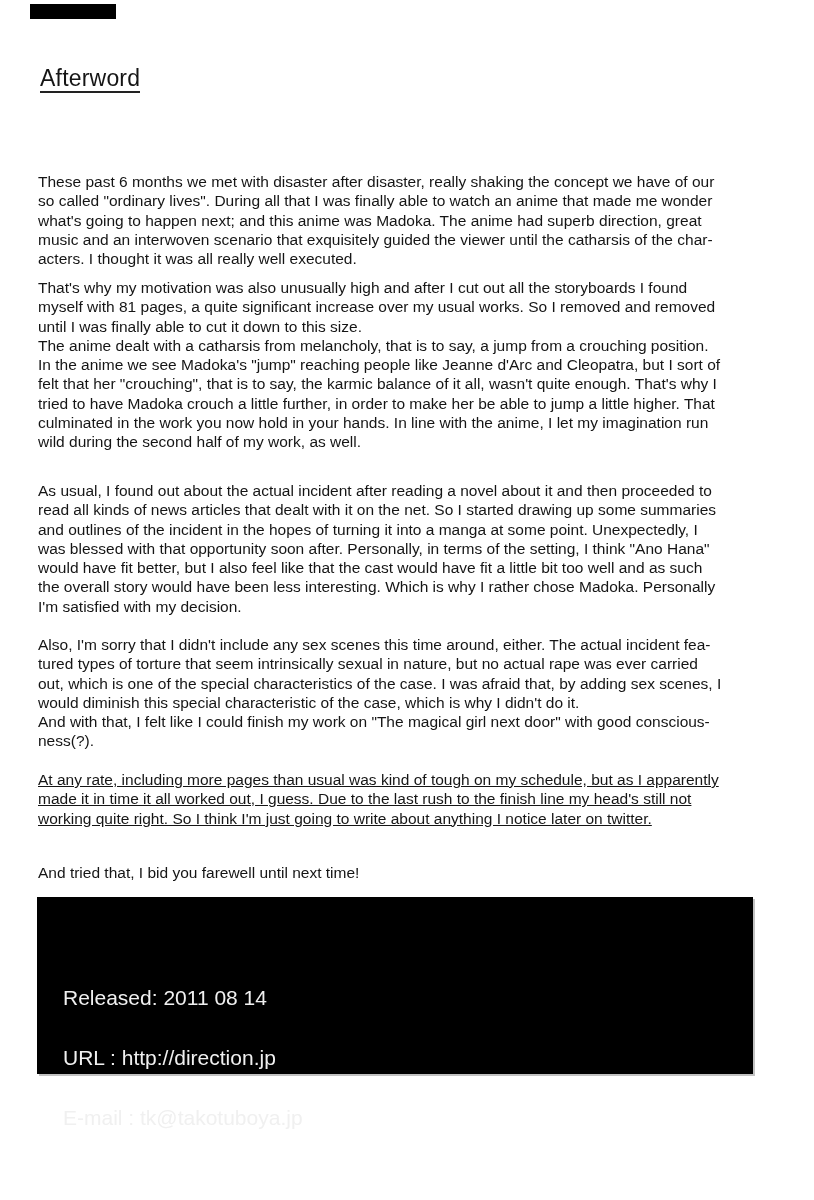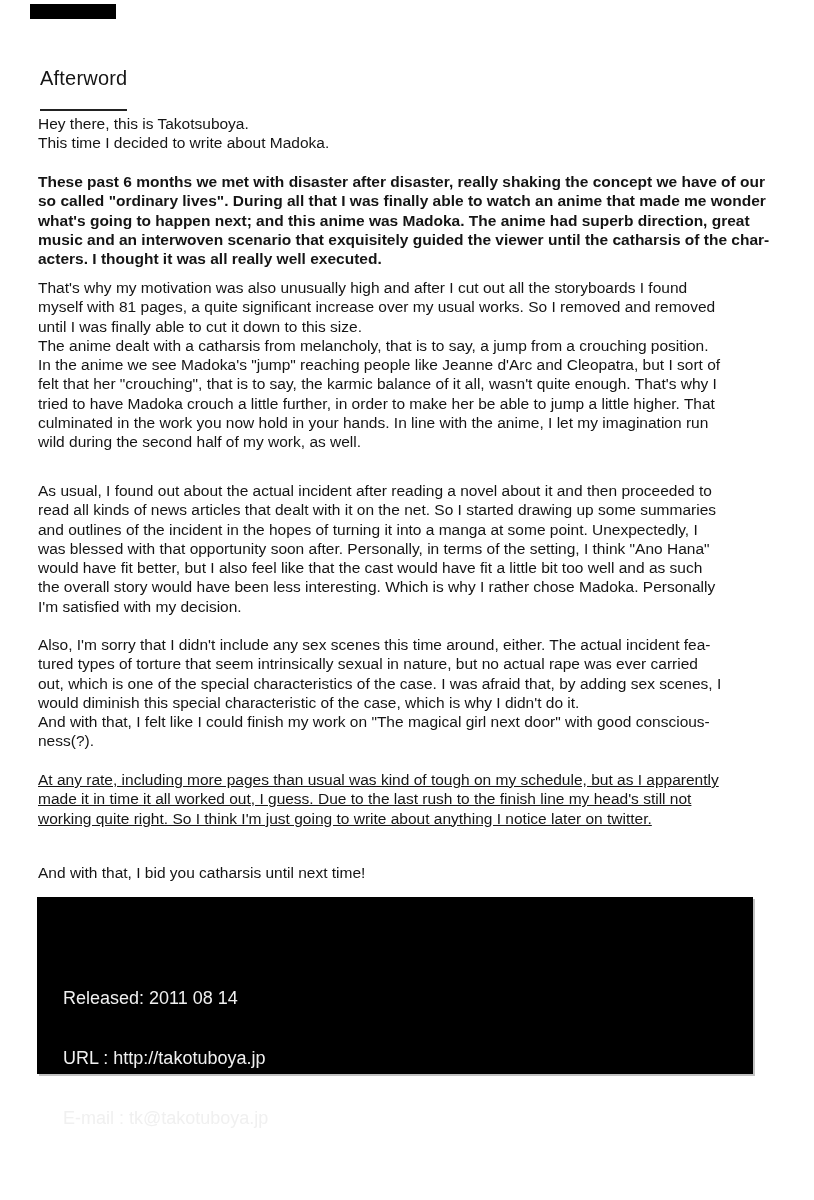--- a/index.html
+++ b/index.html
@@ -28,75 +28,73 @@
     top: 4px;
     width: 86px;
     height: 15px;
     background: var(--box-bg);
   }
   .heading {
     position: absolute;
     left: 40px;
     top: 66px;
     margin: 0;
-    font-size: 20px;
+    font-size: 23px;
     font-weight: 500;
     letter-spacing: 0.2px;
     line-height: 24px;
     color: var(--ink);
     border-bottom: 2px solid #222222;
-    padding-bottom: 19px;
+    padding-bottom: 1px;
     display: inline-block;
   }
   .para {
     position: absolute;
     left: 38px;
     font-size: 15.5px;
     line-height: 19.3px;
     letter-spacing: 0px;
     white-space: pre;
     color: var(--ink);
   }
   .p1 { top: 114px; }
-  .p2 { top: 172px; font-weight: bold; }
+  .p2 { top: 172px; }
   .p3 { top: 278px; }
   .p4 { top: 481px; }
   .p5 { top: 635px; }
   .p6 { top: 770px; text-decoration: underline; }
   .farewell { top: 863px; }
   .info-box {
     position: absolute;
     left: 37px;
     top: 897px;
     width: 716px;
     height: 177px;
     background: var(--box-bg);
     box-shadow: 2px 2px 0 rgba(120,120,120,0.45);
   }
   .info-lines {
     position: absolute;
     left: 26px;
     top: 51px;
-    font-size: 18px;
+    font-size: 21px;
     line-height: 20px;
     color: var(--box-text);
     white-space: pre;
   }
 </style>
 </head>
 <body>
 
 <div class="page">
 
   <div class="redaction-bar"></div>
 
   <h1 class="heading">Afterword</h1>
 
-  <div class="para p1">Hey there, this is Takotsuboya.
-This time I decided to write about Madoka.</div>
   <div class="para p2">These past 6 months we met with disaster after disaster, really shaking the concept we have of our
 so called "ordinary lives". During all that I was finally able to watch an anime that made me wonder
 what's going to happen next; and this anime was Madoka. The anime had superb direction, great
 music and an interwoven scenario that exquisitely guided the viewer until the catharsis of the char-
 acters. I thought it was all really well executed.</div>
   <div class="para p3">That's why my motivation was also unusually high and after I cut out all the storyboards I found
 myself with 81 pages, a quite significant increase over my usual works. So I removed and removed
 until I was finally able to cut it down to this size.
 The anime dealt with a catharsis from melancholy, that is to say, a jump from a crouching position.
 In the anime we see Madoka's "jump" reaching people like Jeanne d'Arc and Cleopatra, but I sort of
@@ -113,23 +111,23 @@
 I'm satisfied with my decision.</div>
   <div class="para p5">Also, I'm sorry that I didn't include any sex scenes this time around, either. The actual incident fea-
 tured types of torture that seem intrinsically sexual in nature, but no actual rape was ever carried
 out, which is one of the special characteristics of the case. I was afraid that, by adding sex scenes, I
 would diminish this special characteristic of the case, which is why I didn't do it.
 And with that, I felt like I could finish my work on "The magical girl next door" with good conscious-
 ness(?).</div>
   <div class="para p6">At any rate, including more pages than usual was kind of tough on my schedule, but as I apparently
 made it in time it all worked out, I guess. Due to the last rush to the finish line my head's still not
 working quite right. So I think I'm just going to write about anything I notice later on twitter.</div>
-  <div class="para farewell">And with that, I bid you catharsis until next time!</div>
+  <div class="para farewell">And tried that, I bid you farewell until next time!</div>
 
   <div class="info-box">
     <div class="info-lines">
       <div>Released: 2011 08 14</div>
-      <div>URL : http://takotuboya.jp</div>
+      <div>URL : http://direction.jp</div>
       <div>E-mail : tk@takotuboya.jp</div>
     </div>
   </div>
 
 </div>
 
 </body></html>

